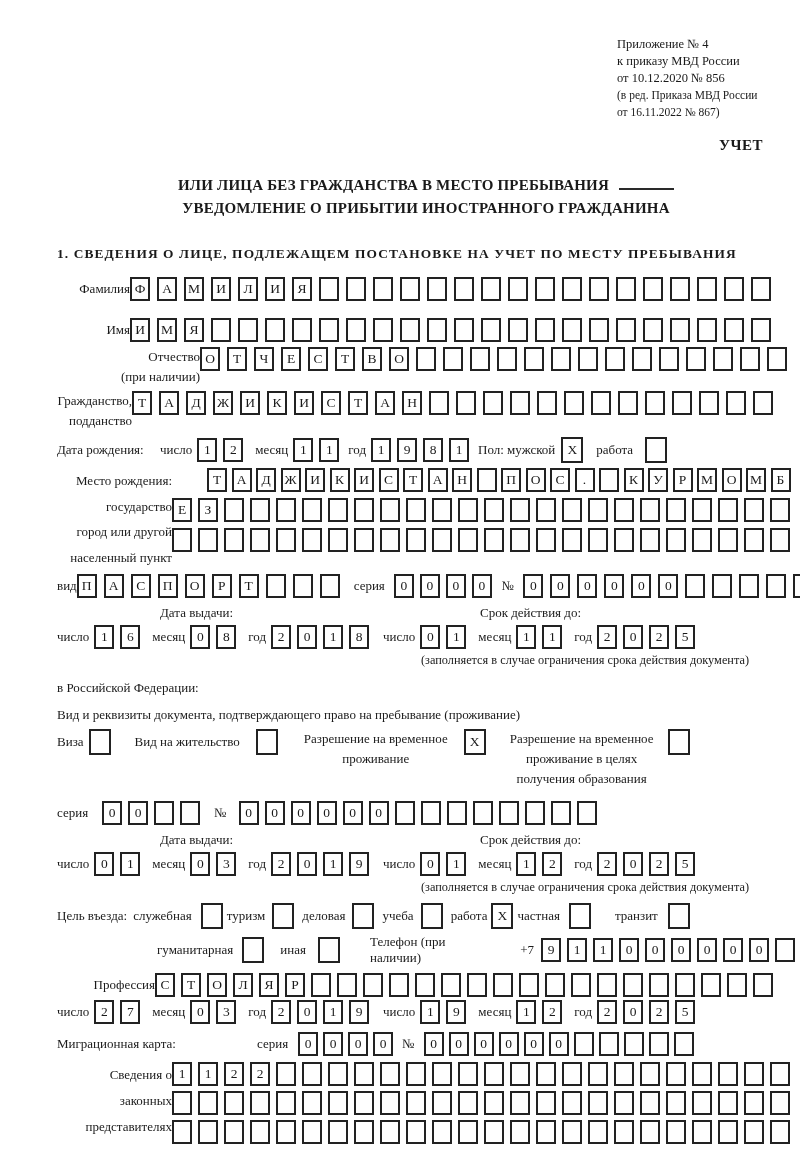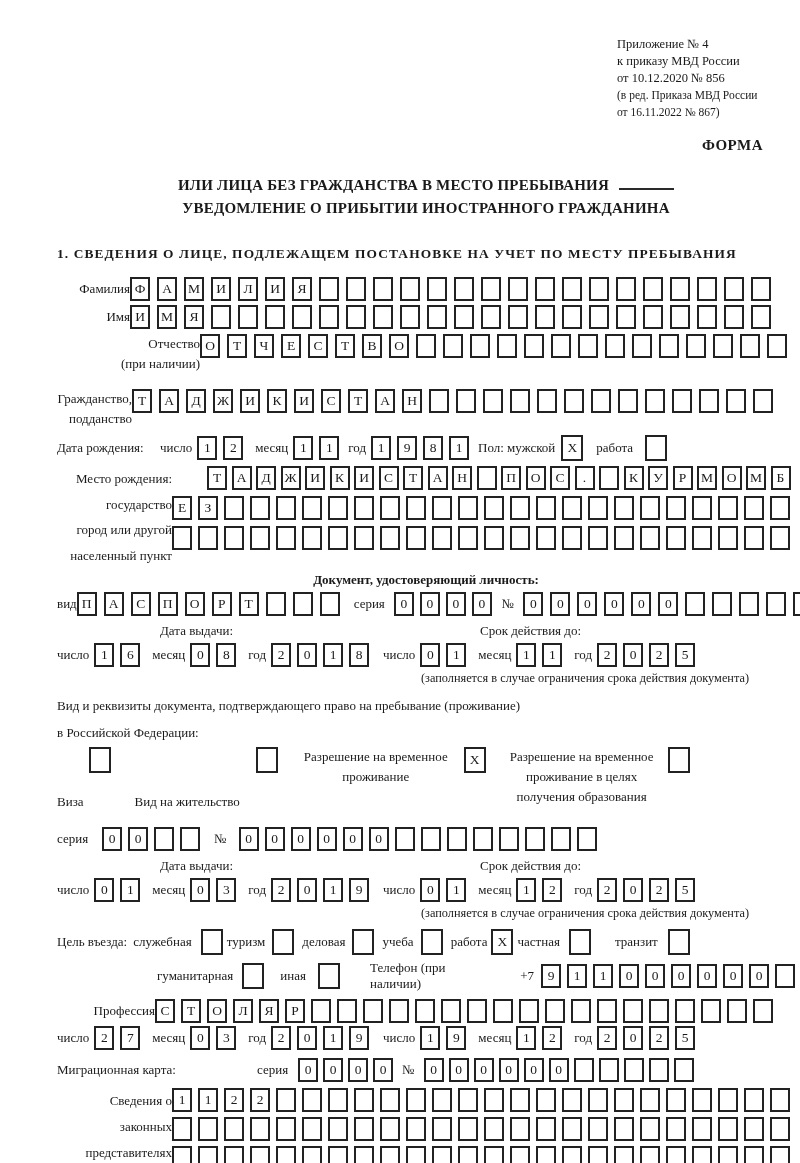--- a/index.html
+++ b/index.html
@@ -23,36 +23,36 @@
   .cbox{flex:none;width:20px;height:24px;border:2px solid #222;box-sizing:border-box;
         display:flex;align-items:center;justify-content:center;font-size:13.5px;background:#fff;}
   .chk .cbox{width:22px;height:26px;}
   .dt{position:relative;height:17px;margin-top:7px;}
   .dt .t1{position:absolute;left:103px;}
   .dt .t2{position:absolute;left:423px;}
   .drow{display:flex;align-items:center;margin-top:3px;}
   .dlbl{margin-right:5px;white-space:nowrap;}
   .note{text-align:right;padding-right:46px;font-size:12.3px;margin-top:4px;}
   .optlbl{white-space:pre-line;text-align:center;line-height:20px;}
-  .cline{line-height:26px;white-space:nowrap;margin-top:42px;}
+  .cline{line-height:26px;white-space:nowrap;}
 </style>
 </head>
 <body>
 
 <div class="page">
 
   <div class="annex">
     <div>Приложение № 4</div>
     <div>к приказу МВД России</div>
     <div>от 10.12.2020 № 856</div>
     <div class="small">(в ред. Приказа МВД России</div>
     <div class="small">от 16.11.2022 № 867)</div>
   </div>
 
-  <div class="forma">ФОРМА</div>
+  <div class="forma">УЧЕТ</div>
 
   <div class="title">
     <div><span>ИЛИ ЛИЦА БЕЗ ГРАЖДАНСТВА В МЕСТО ПРЕБЫВАНИЯ</span><span class="uline"></span></div>
     <div>УВЕДОМЛЕНИЕ О ПРИБЫТИИ ИНОСТРАННОГО ГРАЖДАНИНА</div>
   </div>
 
   <div class="sec1">1. СВЕДЕНИЯ О ЛИЦЕ, ПОДЛЕЖАЩЕМ ПОСТАНОВКЕ НА УЧЕТ ПО МЕСТУ ПРЕБЫВАНИЯ</div>
 
   <div class="frow" style="margin-top:15px">
     <span class="flabel" style="width:73px">Фамилия</span>
@@ -77,21 +77,21 @@
         <span class="cbox"></span>
         <span class="cbox"></span>
         <span class="cbox"></span>
         <span class="cbox"></span>
         <span class="cbox"></span>
         <span class="cbox"></span>
         <span class="cbox"></span>
       </span>
   </div>
 
-  <div class="frow" style="margin-top:4px">
+  <div class="frow" style="margin-top:17px">
     <span class="flabel" style="width:73px">Имя</span>
     <span class="boxrow g7">
         <span class="cbox">И</span>
         <span class="cbox">М</span>
         <span class="cbox">Я</span>
         <span class="cbox"></span>
         <span class="cbox"></span>
         <span class="cbox"></span>
         <span class="cbox"></span>
         <span class="cbox"></span>
@@ -138,21 +138,21 @@
         <span class="cbox"></span>
         <span class="cbox"></span>
         <span class="cbox"></span>
         <span class="cbox"></span>
         <span class="cbox"></span>
         <span class="cbox"></span>
         <span class="cbox"></span>
       </span>
   </div>
 
-  <div class="frow" style="margin-top:15px">
+  <div class="frow" style="margin-top:4px">
     <span class="flabel two" style="width:75px">
       <span style="display:block">Гражданство,</span>
       <span style="display:block">подданство</span>
     </span>
     <span class="boxrow g7">
         <span class="cbox">Т</span>
         <span class="cbox">А</span>
         <span class="cbox">Д</span>
         <span class="cbox">Ж</span>
         <span class="cbox">И</span>
@@ -289,21 +289,20 @@
           <span class="cbox"></span>
           <span class="cbox"></span>
           <span class="cbox"></span>
           <span class="cbox"></span>
           <span class="cbox"></span>
           <span class="cbox"></span>
         </span>
     </span>
   </div>
 
-  <div style="text-align:center;font-weight:bold;margin-top:4px">Документ, удостоверяющий личность:</div>
 
   <div class="frow" style="margin-top:4px;align-items:center">
     <span style="width:48px">вид</span>
     <span class="boxrow g7">
         <span class="cbox">П</span>
         <span class="cbox">А</span>
         <span class="cbox">С</span>
         <span class="cbox">П</span>
         <span class="cbox">О</span>
         <span class="cbox">Р</span>
@@ -371,22 +370,22 @@
     <span class="boxrow g6">
         <span class="cbox">2</span>
         <span class="cbox">0</span>
         <span class="cbox">2</span>
         <span class="cbox">5</span>
       </span>
   </div>
   <div class="note">(заполняется в случае ограничения срока действия документа)</div>
 
   <div style="margin-top:6px;line-height:27px">
+    <div>в Российской Федерации:</div>
     <div>Вид и реквизиты документа, подтверждающего право на пребывание (проживание)</div>
-    <div>в Российской Федерации:</div>
   </div>
 
   <div class="frow" style="margin-top:1px">
     <span class="cline">Виза</span>
     <span class="boxrow chk" style="margin-left:5px">
         <span class="cbox"></span>
       </span>
     <span class="cline" style="margin-left:24px">Вид на жительство</span>
     <span class="boxrow chk" style="margin-left:16px">
         <span class="cbox"></span>

